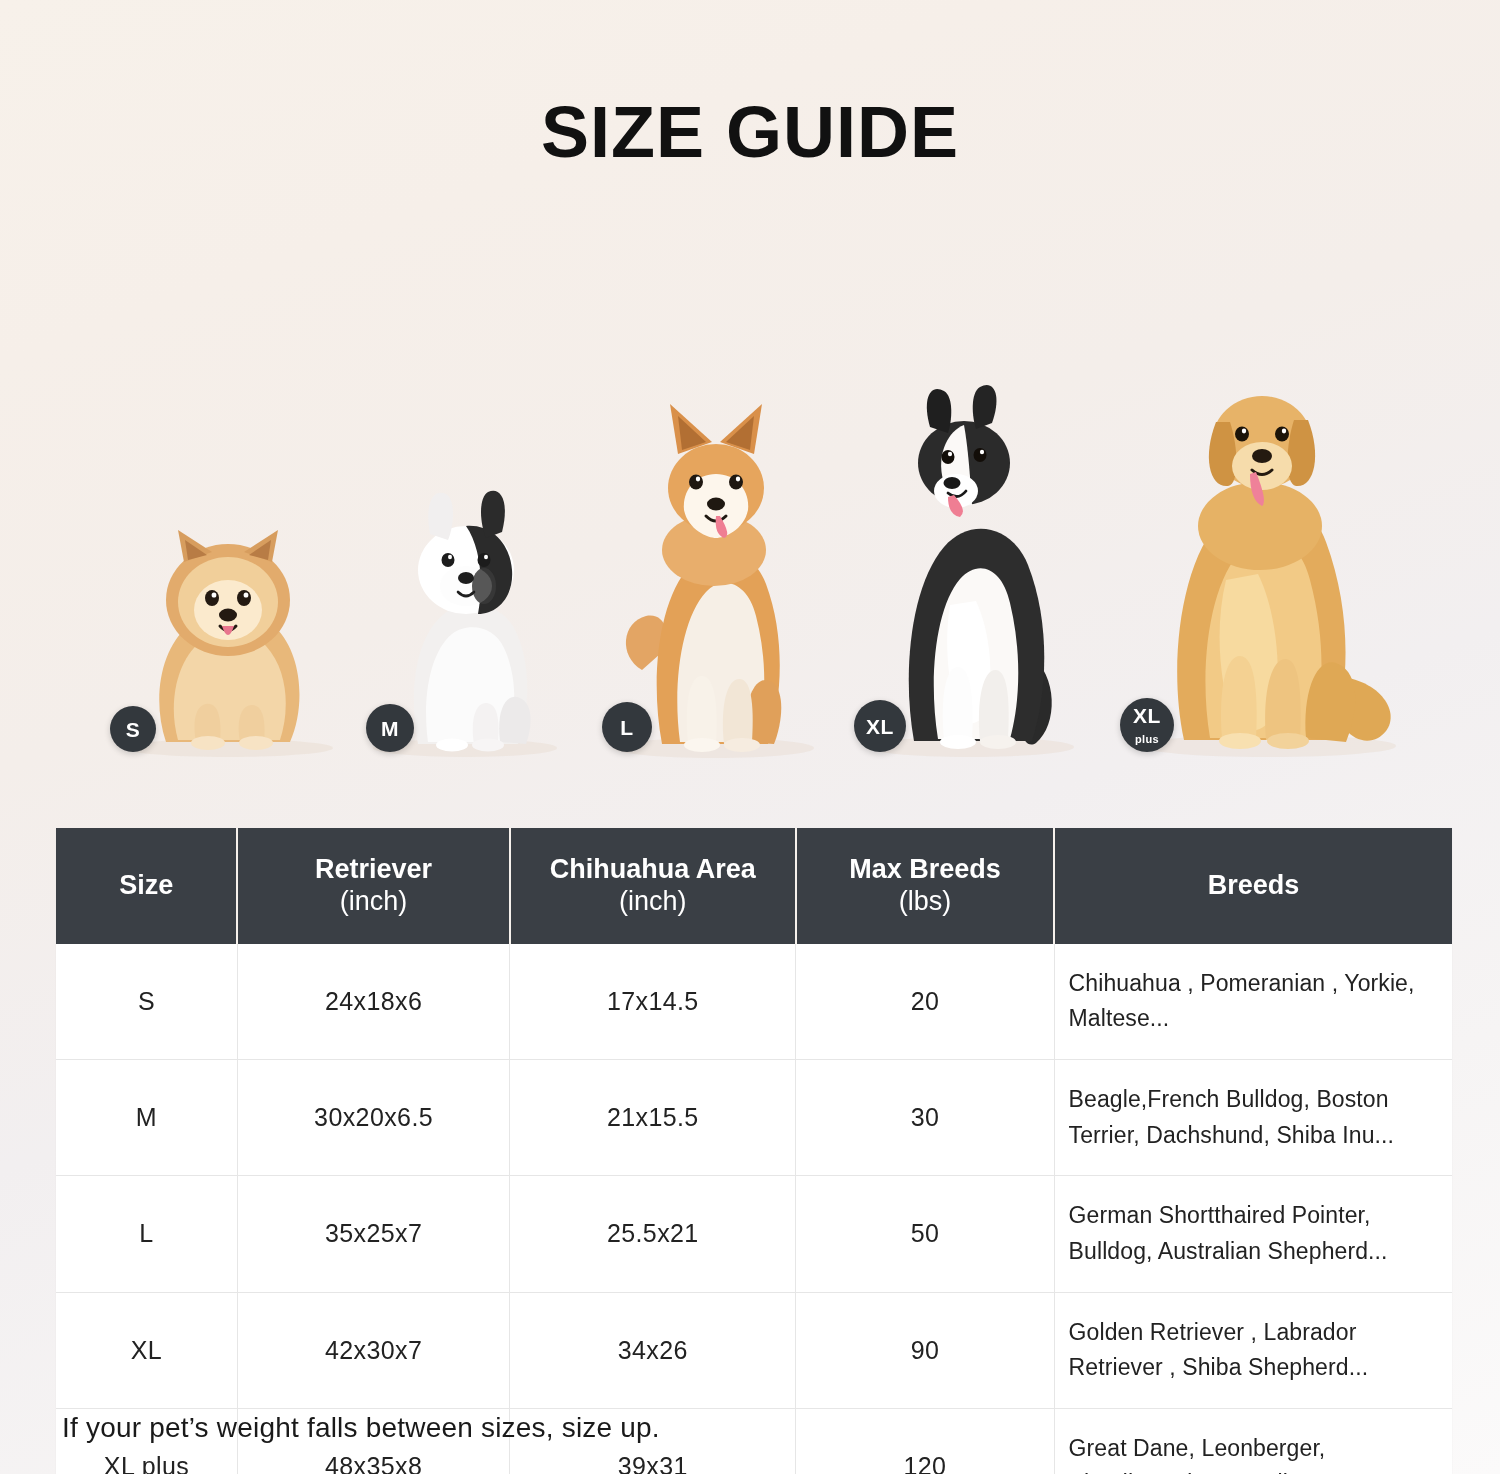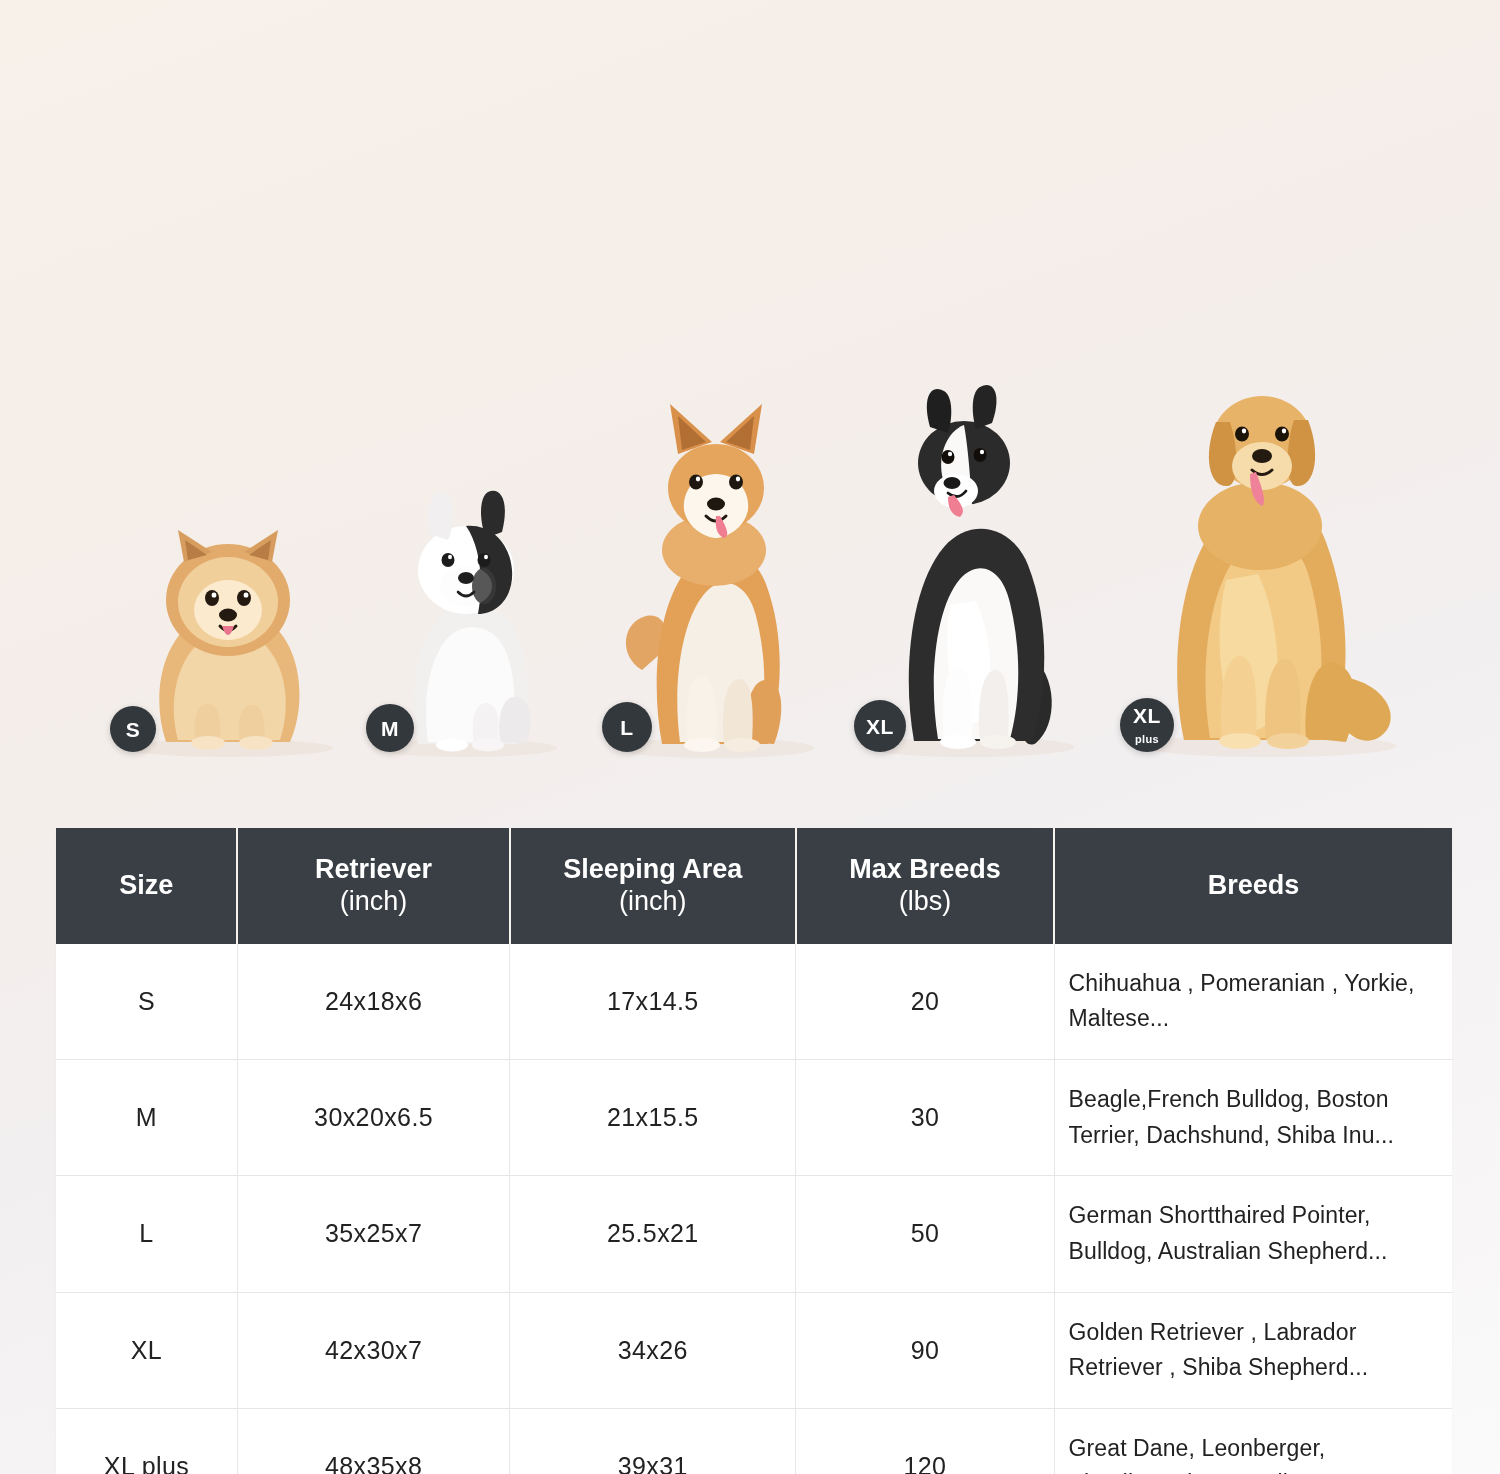--- a/index.html
+++ b/index.html
@@ -118,20 +118,21 @@
     font-size: 28px;
     color: #1a1a1a;
     letter-spacing: .2px;
   }
 </style>
 </head>
 <body>
 
 <div class="page">
 
+  <div class="title">SIZE GUIDE</div>
 
   <div class="dogs">
 
     <div class="dog-slot" style="left:108px; width:240px; height:250px;">
       <svg class="dog-art" width="240" height="250" viewBox="0 0 240 250">
         <ellipse cx="120" cy="238" rx="105" ry="9" fill="#e9ded4" opacity="0.55"></ellipse>
 
         <path d="M58 232 C44 190 52 140 80 116 C100 98 148 98 168 118 C194 144 198 196 182 232 Z" fill="#e8b87a"></path>
         <path d="M70 230 C60 194 68 152 92 132 C110 118 142 119 158 136 C180 160 182 200 172 230 Z" fill="#f3d6a8"></path>
 
@@ -328,21 +329,21 @@
       <thead>
         <tr>
           <th>
             <span>Size</span>
           </th>
           <th>
             <span>Retriever</span>
             <span class="sub">(inch)</span>
           </th>
           <th>
-            <span>Sleeping Area</span>
+            <span>Chihuahua Area</span>
             <span class="sub">(inch)</span>
           </th>
           <th>
             <span>Max Breeds</span>
             <span class="sub">(lbs)</span>
           </th>
           <th>
             <span>Breeds</span>
           </th>
         </tr>
@@ -380,14 +381,15 @@
           <td>XL plus</td>
           <td>48x35x8</td>
           <td>39x31</td>
           <td>120</td>
           <td>Great Dane, Leonberger, Bloodhound, Rottweiler...</td>
         </tr>
       </tbody>
     </table>
   </div>
 
+  <div class="footnote">If your pet’s weight falls between sizes, size up.</div>
 
 </div>
 
 </body></html>

